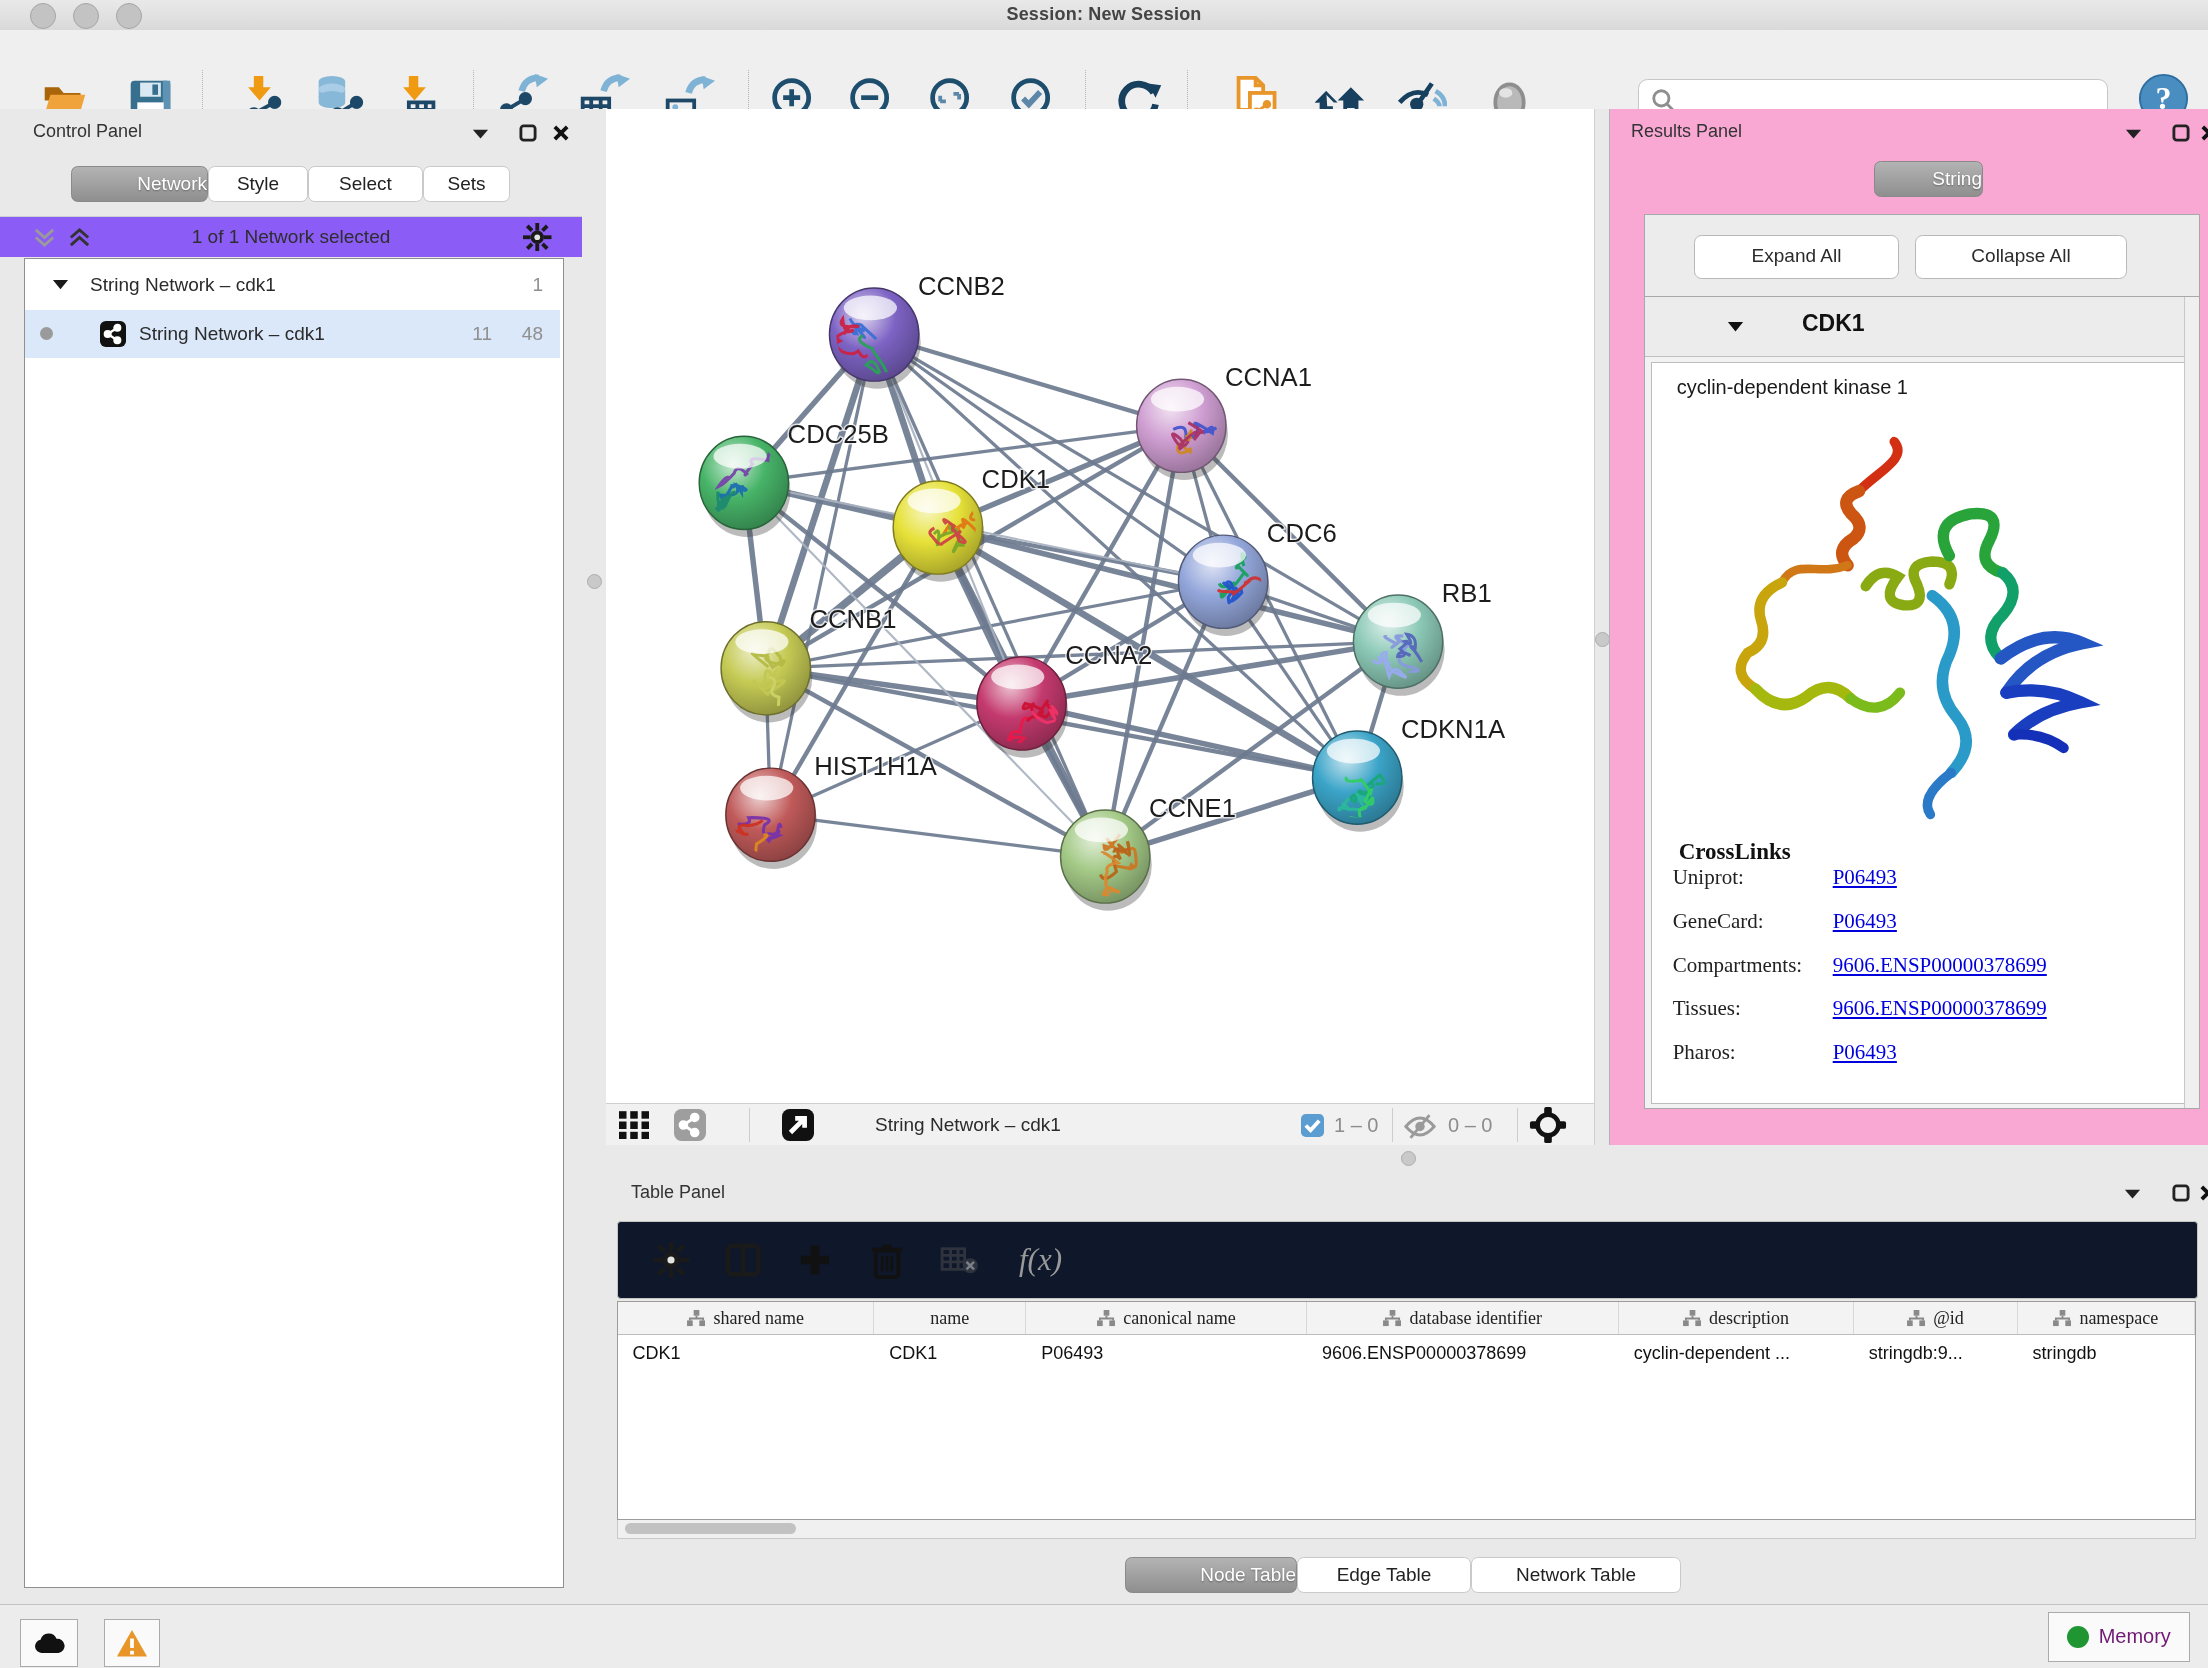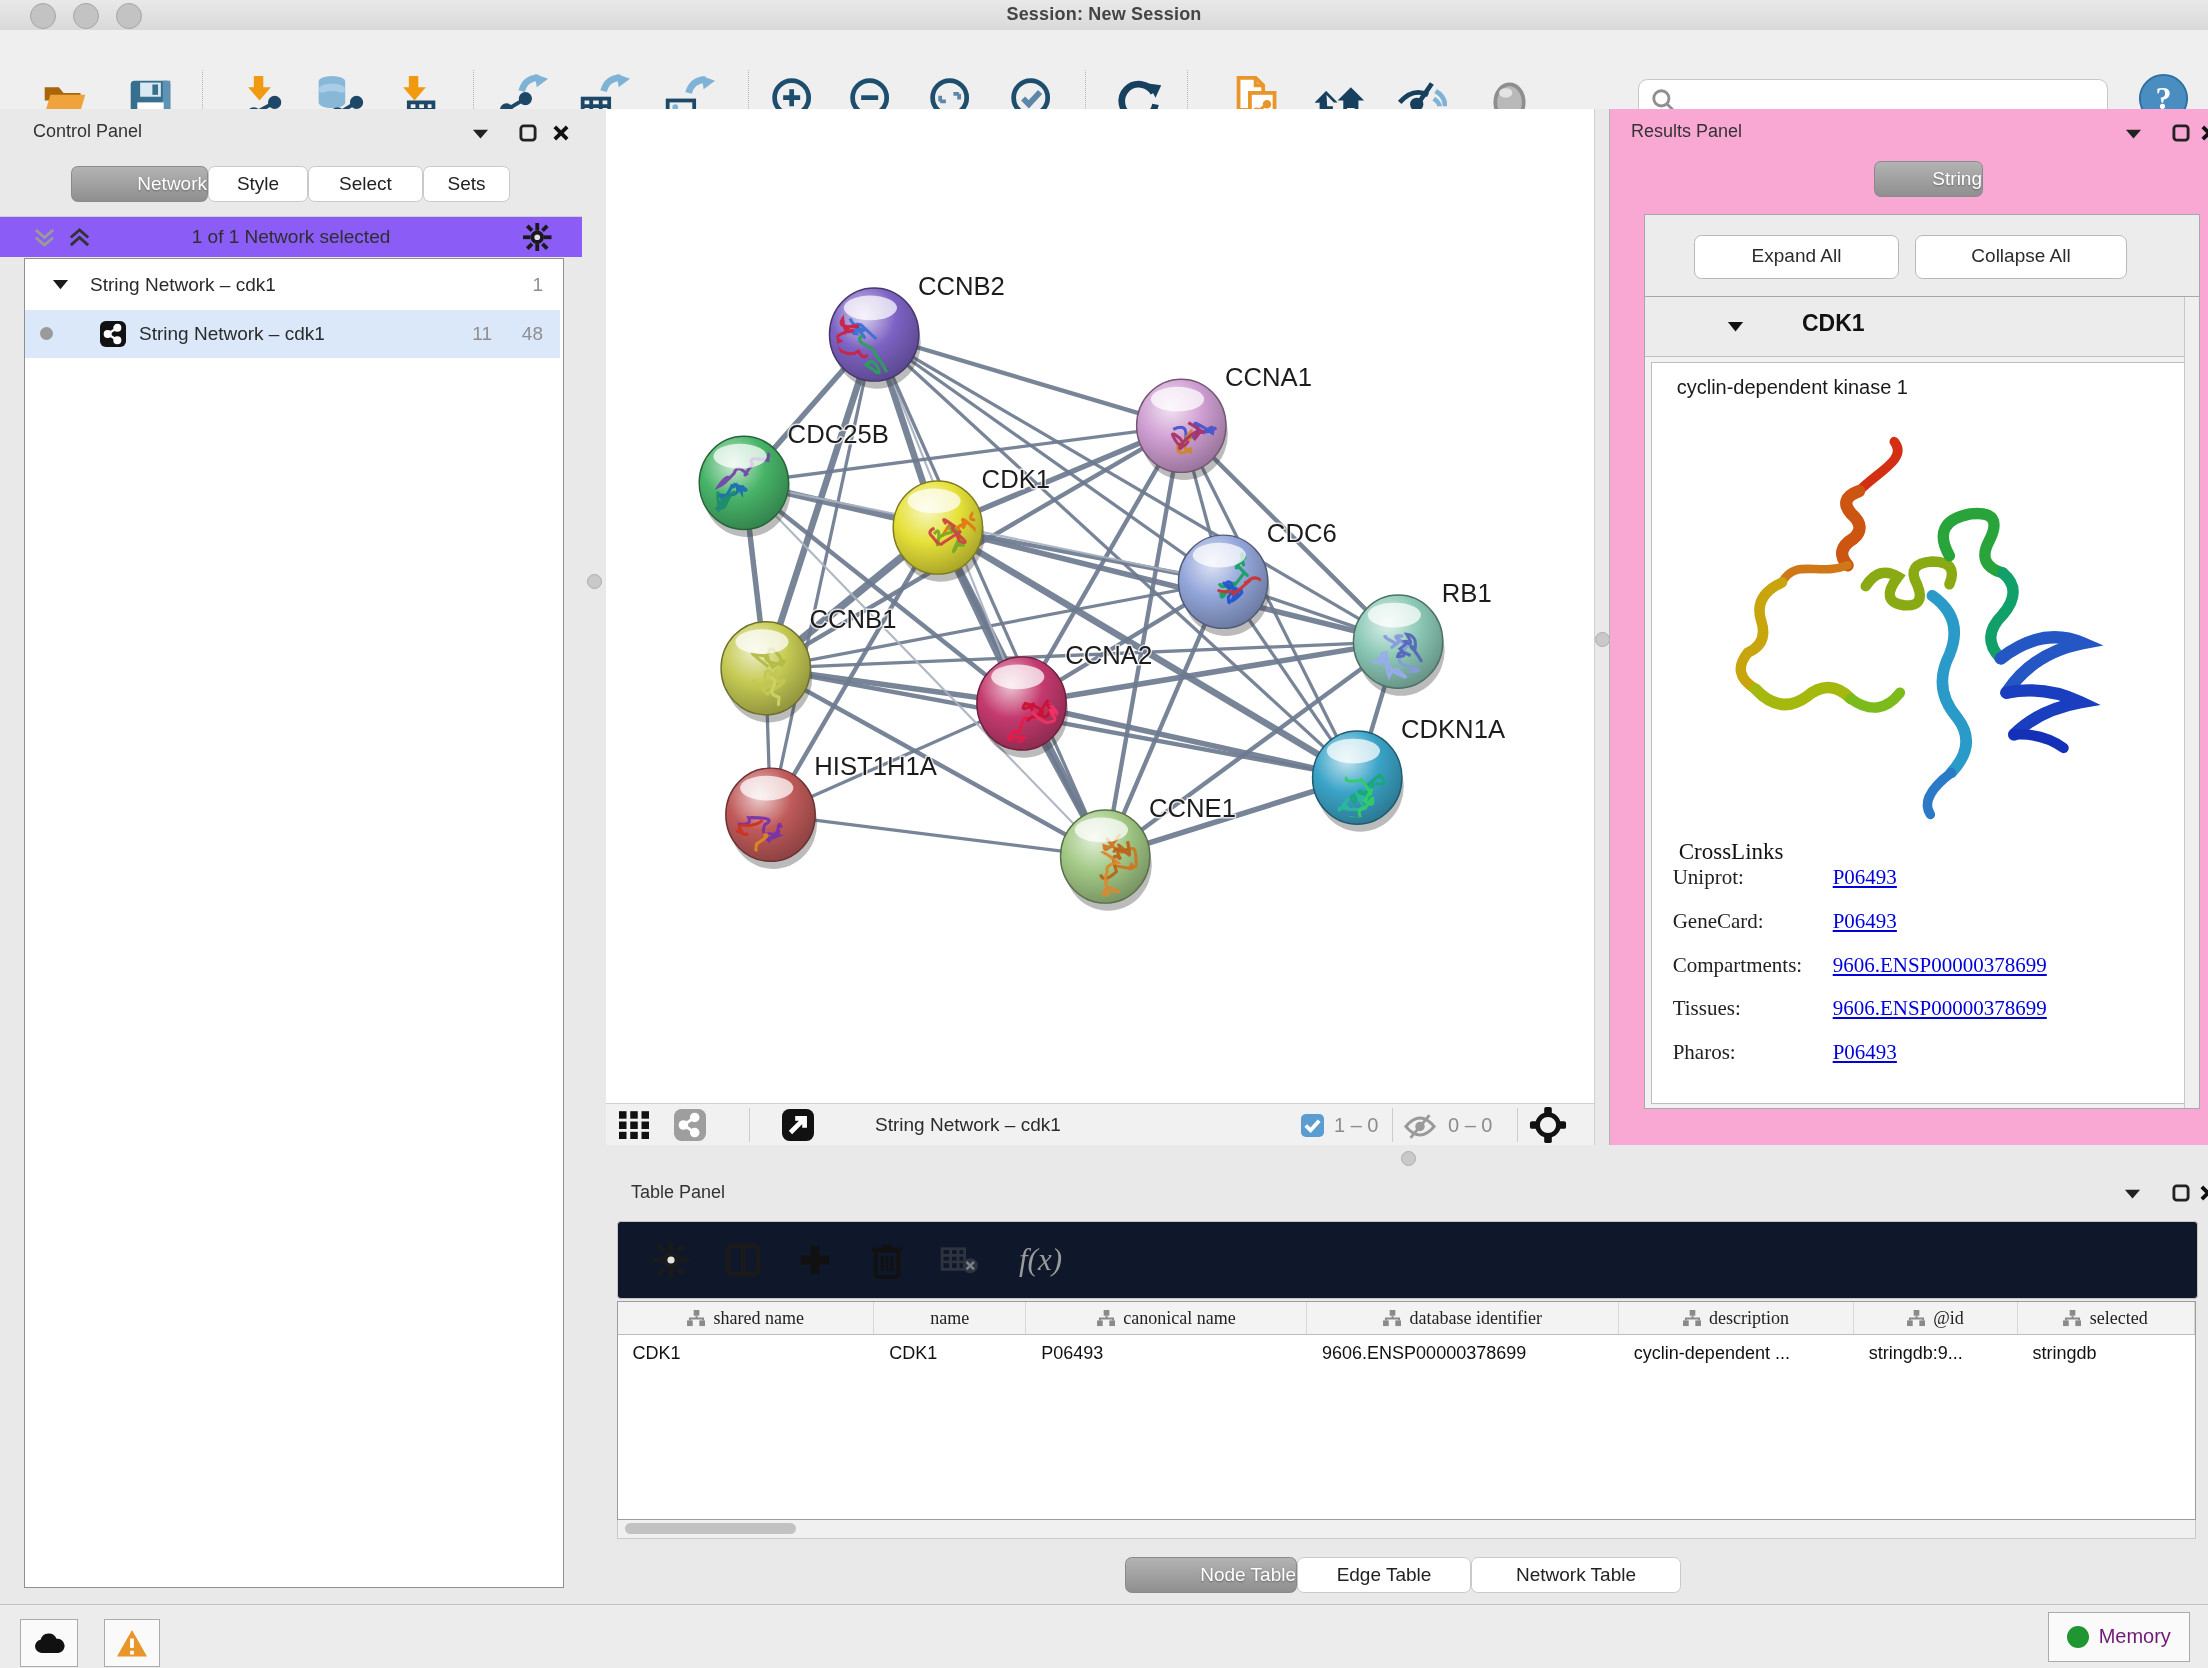--- a/index.html
+++ b/index.html
@@ -42,21 +42,21 @@
   .nb-sep{position:absolute;top:3.8px;height:34px;border-left:1px solid #cdcdcd;}
   .nb-txt{position:absolute;font-size:19px;line-height:42px;color:#2b2b2b;}
   .nb-cnt{position:absolute;font-size:20px;line-height:42px;color:#8c8c8c;}
   .splitv{background:#e9e9e9;}
   .grip{position:absolute;width:13.3px;height:13.3px;border-radius:50%;background:#c9c9c9;border:1px solid #adadad;cursor:pointer;}
   
   .rpanel{left:1609px;top:109px;width:599px;height:1036px;background:#f9a8d4;border-left:1px solid #b3b3b3;}
   .rbox{position:absolute;left:34px;width:554px;background:#ececec;border:1px solid #a8a8a8;}
   .rbtn{position:absolute;height:42px;background:#fff;border:1px solid #b8b8b8;border-radius:7.6px;
     font-size:19px;text-align:center;line-height:40px;cursor:pointer;}
-  .xl-title{font-family:"Liberation Serif",serif;font-weight:normal;font-size:23px;color:#111;}
+  .xl-title{font-family:"Liberation Serif",serif;font-weight:bold;font-size:23px;color:#111;}
   .xrow{position:absolute;left:46px;height:44px;font-family:"Liberation Serif",serif;font-size:21px;color:#222;}
   .xrow .lbl{position:absolute;left:21px;top:0;}
   .xrow a{position:absolute;left:181px;top:0;color:#0000dd;text-decoration:underline;cursor:pointer;}
   
   .tpanel{left:606px;top:1172px;width:1603px;height:432px;background:#e9e9e9;}
   .ttoolbar{position:absolute;left:10.5px;top:49px;width:1579px;height:76px;background:#0f172a;
     border:1px solid #c6c6c6;border-radius:3.8px;}
   .tt-ico{position:absolute;top:13.3px;width:49px;height:49px;display:flex;align-items:center;justify-content:center;cursor:pointer;}
   .tbl{position:absolute;left:10.5px;top:129px;width:1579px;height:219px;background:#fff;
     border:1px solid #9c9c9c;box-sizing:border-box;overflow:hidden;}
@@ -889,21 +889,21 @@
           </div>
           <div class="th" style="width: 177px;">
             <svg width="19" height="17" viewBox="0 0 20 18">
               <g fill="#8a8a8a">
                 <rect x="7" y="0" width="6" height="6"></rect>
                 <rect x="0" y="11" width="6" height="6"></rect>
                 <rect x="13" y="11" width="6" height="6"></rect>
               </g>
               <path d="M10 6v3M3 11V9h14v2" stroke="#8a8a8a" stroke-width="2" fill="none"></path>
             </svg>
-            <span>selected</span>
+            <span>namespace</span>
           </div>
         </div>
       <div id="tbl-body">
           <div class="trow">
             <div class="td" style="width: 257px;">CDK1</div>
             <div class="td" style="width: 152px;">CDK1</div>
             <div class="td" style="width: 281px;">P06493</div>
             <div class="td" style="width: 312px;">9606.ENSP00000378699</div>
             <div class="td" style="width: 235px;">cyclin-dependent ...</div>
             <div class="td" style="width: 164px;">stringdb:9...</div>

